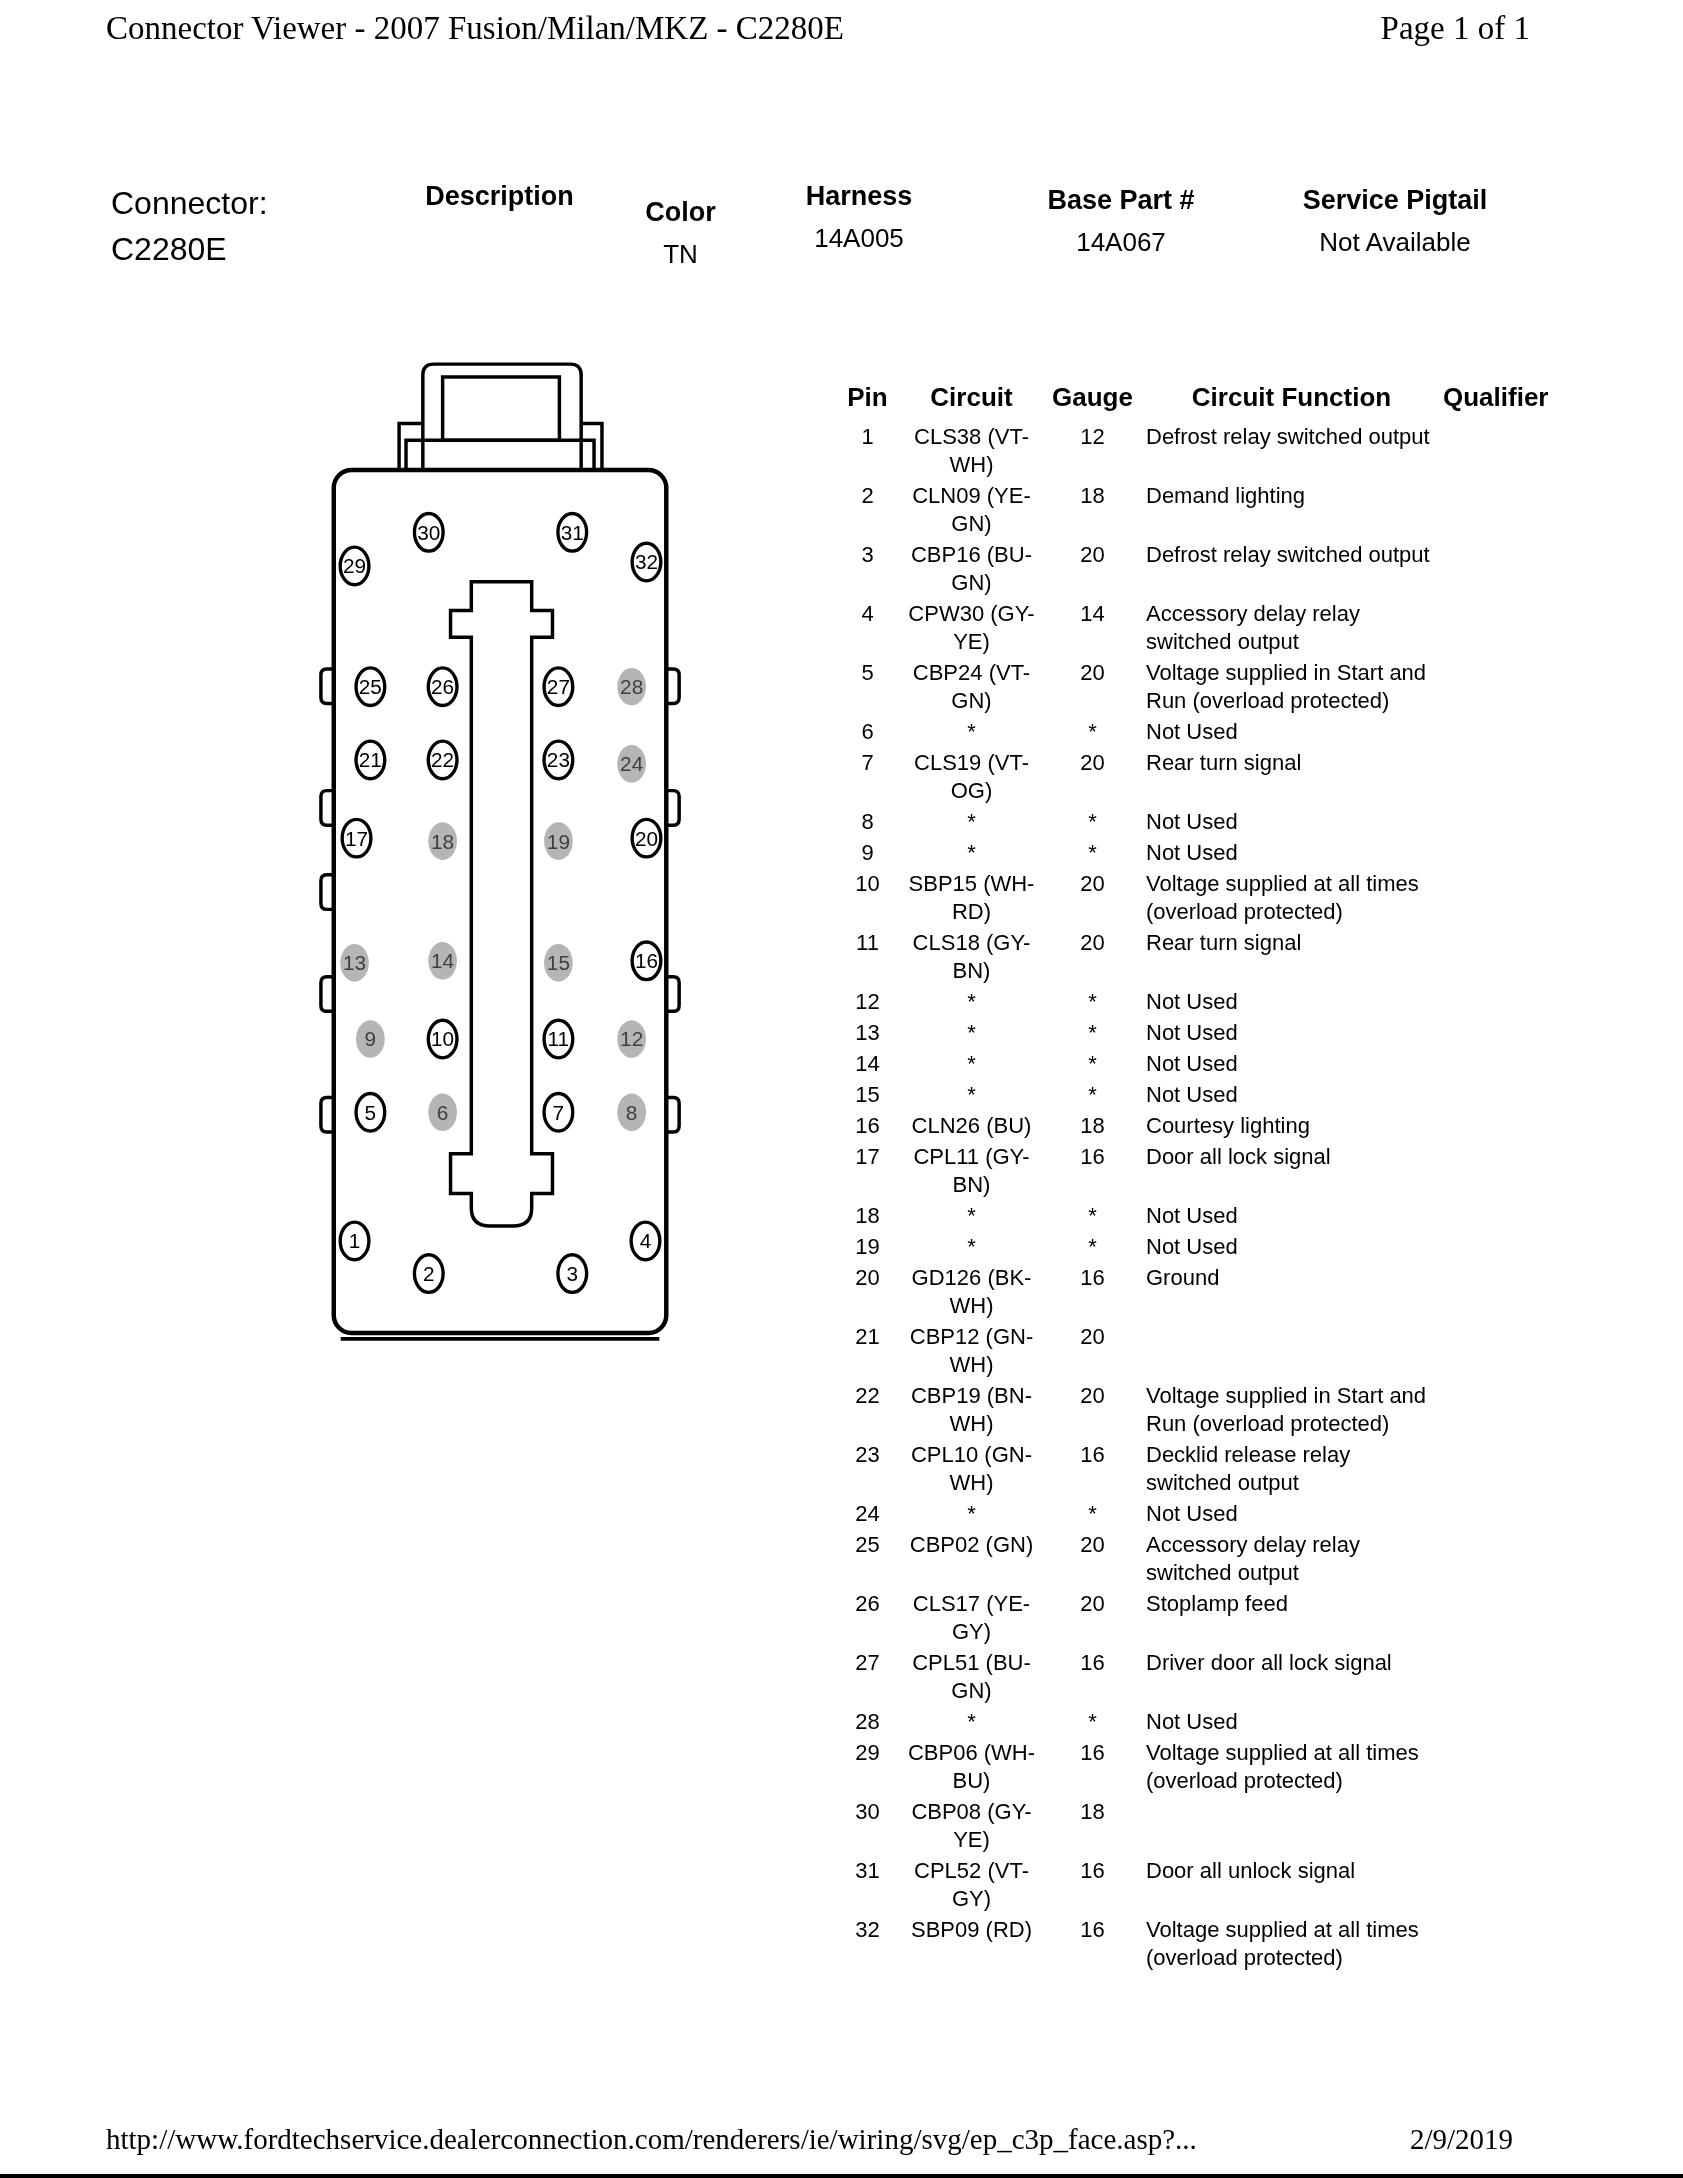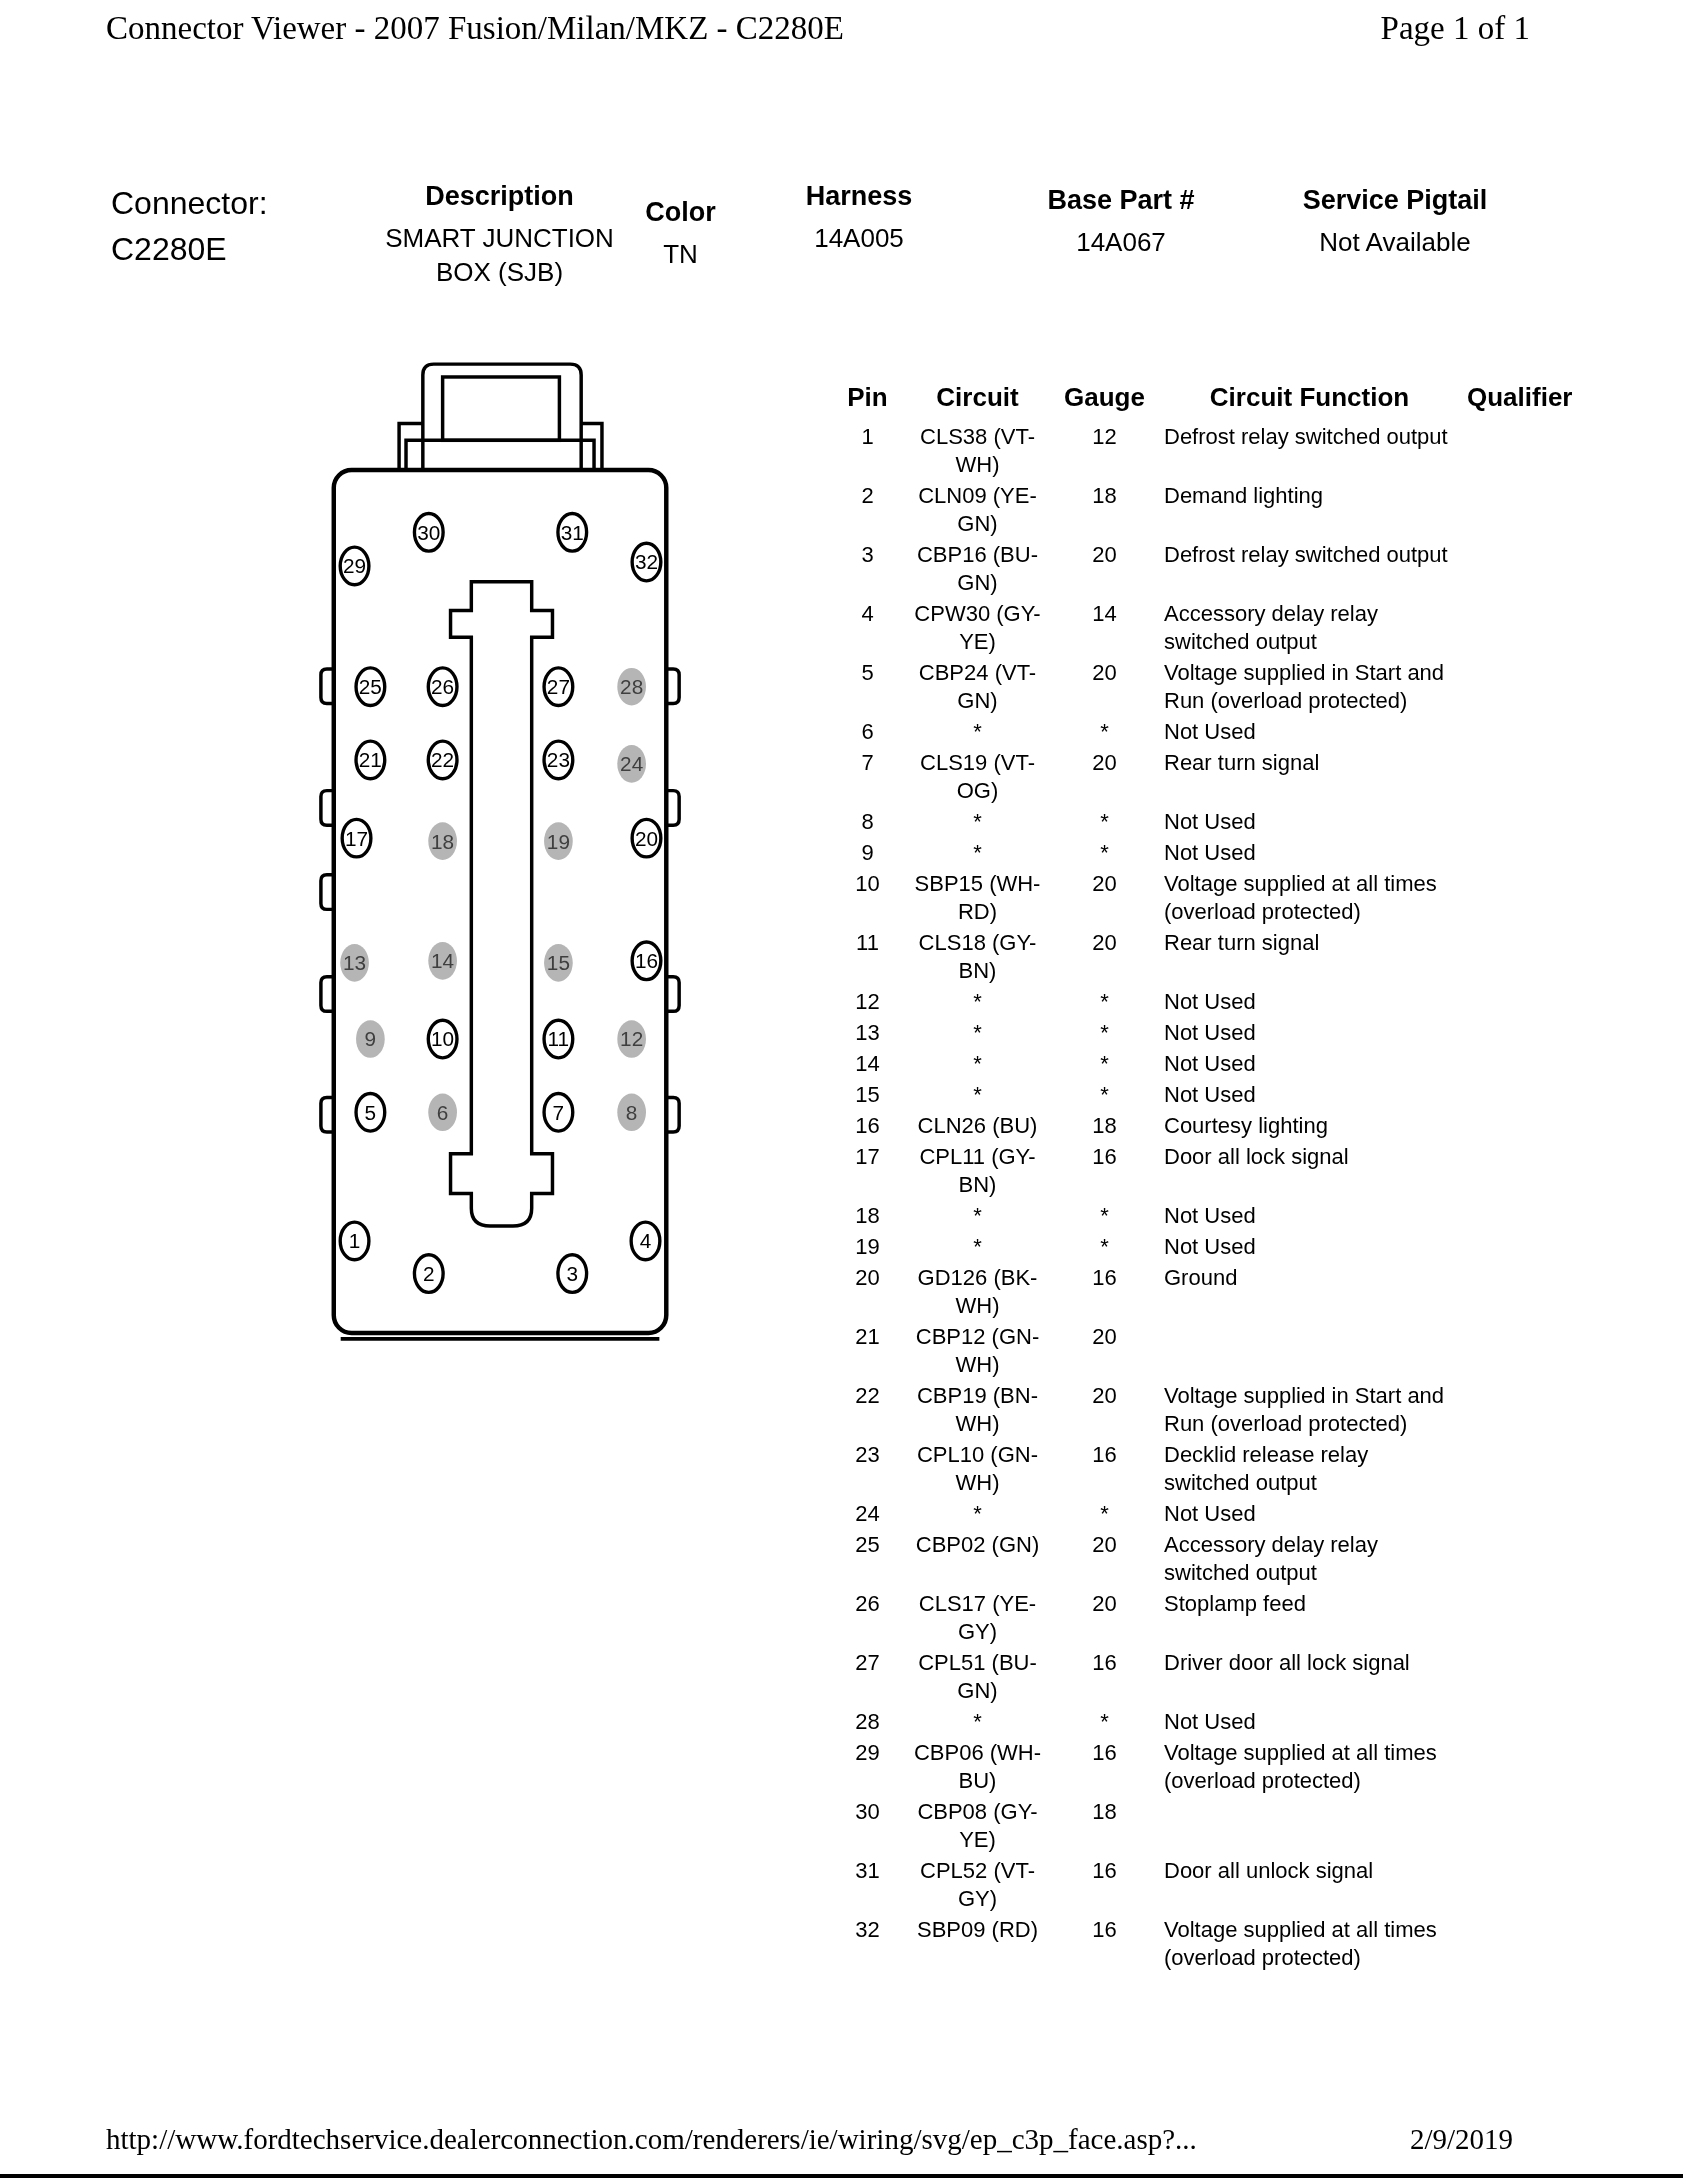--- a/index.html
+++ b/index.html
@@ -15,21 +15,21 @@
   .info-value{font-size:26px;line-height:34px;}
   .ic-0{left:374px;top:180px;width:251px;}
   .ic-1{left:622px;top:196px;width:117px;}
   .ic-2{left:772px;top:180px;width:174px;}
   .ic-3{left:1018px;top:184px;width:206px;}
   .ic-4{left:1279px;top:184px;width:232px;}
   
   #diagram{position:absolute;left:312px;top:351px;width:381px;height:1000px;}
   
   .pintable{position:absolute;left:837px;top:381px;width:685px;}
-  .pt-head,.pt-row{display:grid;grid-template-columns:61px 135px 95px 291px 99px;column-gap:12px;}
+  .pt-head,.pt-row{display:grid;grid-template-columns:61px 135px 95px 291px 99px;column-gap:6px;}
   .pt-head{font-weight:bold;font-size:26px;line-height:32px;margin-bottom:10px;}
   .pt-head div{text-align:center;}
   .pt-row{font-size:22px;line-height:28px;margin-bottom:3px;}
   .c-pin{text-align:center;}
   .c-circuit{text-align:center;}
   .c-gauge{text-align:center;}
   .c-func{text-align:left;}
   .c-qual{text-align:center;}
   
   .footer{position:absolute;left:106px;right:170px;top:2121px;display:flex;
@@ -46,21 +46,20 @@
 </div>
 
 <div>
   <div class="conn-block">
     <div>Connector:</div>
     <div>C2280E</div>
   </div>
   <div id="info-cols">
   <div class="info-col ic-0">
     <div class="info-label">Description</div>
-    <div class="info-value">SMART JUNCTION BOX (SJB)</div>
   </div>
 
   <div class="info-col ic-1">
     <div class="info-label">Color</div>
     <div class="info-value">TN</div>
   </div>
 
   <div class="info-col ic-2">
     <div class="info-label">Harness</div>
     <div class="info-value">14A005</div>

